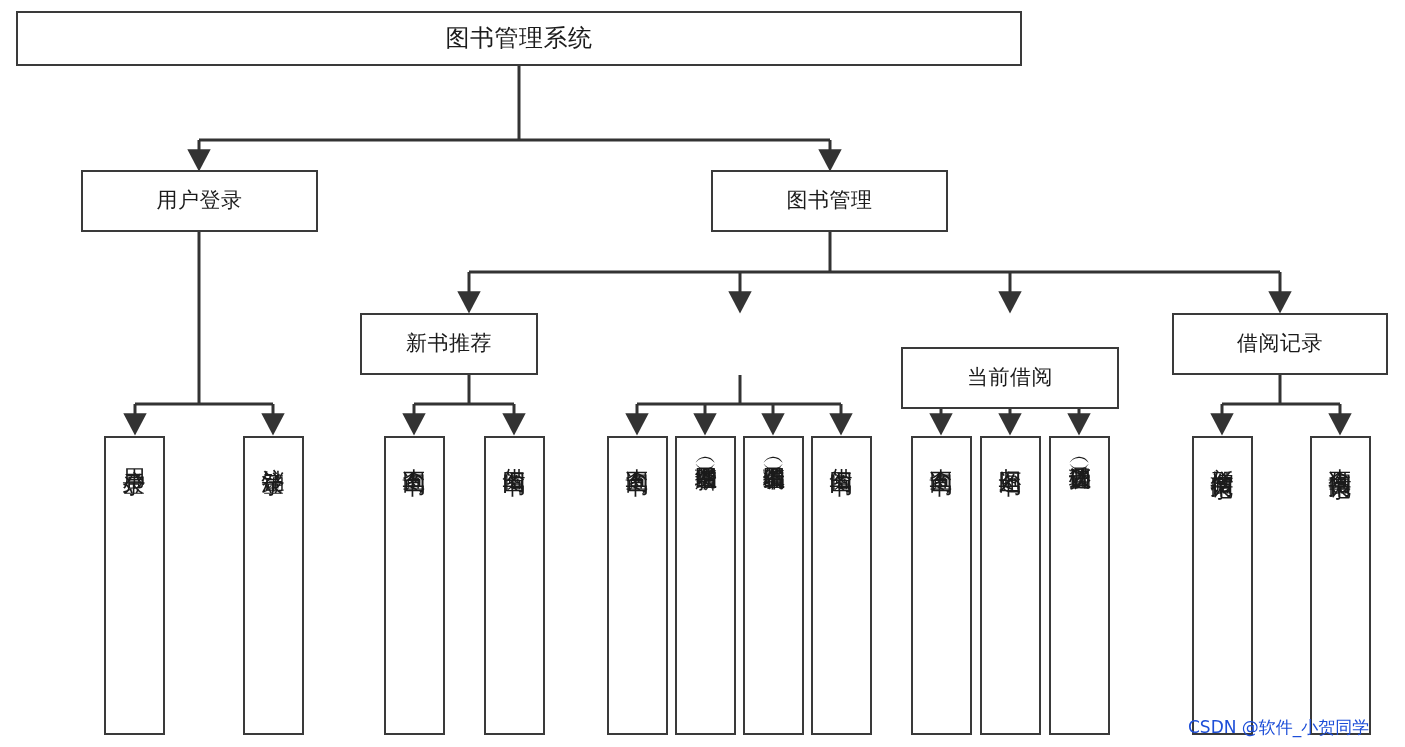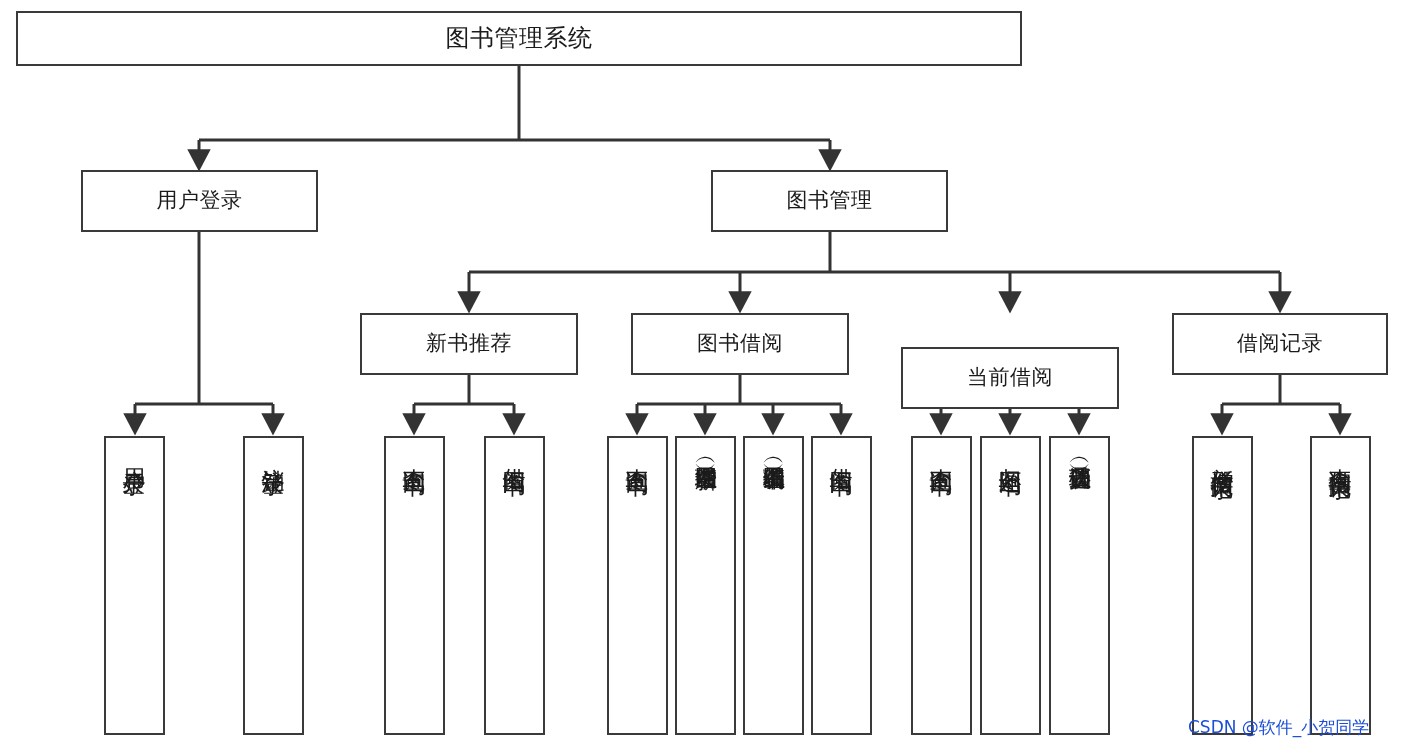--- a/index.html
+++ b/index.html
@@ -131,25 +131,22 @@
     <span class="label">图书管理系统</span>
   </div>
 
   <div class="node horiz" style="left:81px; top:170px; width:237px; height:62px;">
     <span class="label">用户登录</span>
   </div>
   <div class="node horiz" style="left:711px; top:170px; width:237px; height:62px;">
     <span class="label">图书管理</span>
   </div>
 
-  <div class="node horiz" style="left:360px; top:313px; width:218px; height:62px;font-family:Liberation Serif, serif;">
+  <div class="node horiz" style="left:360px; top:313px; width:178px; height:62px;font-family:Liberation Serif, serif;">
     <span class="label">新书推荐</span>
-  </div>
-  <div class="node horiz" style="left:631px; top:313px; width:218px; height:62px;">
-    <span class="label">图书借阅</span>
   </div>
   <div class="node horiz" style="left:901px; top:313px; width:218px; height:62px;margin-top:34px;">
     <span class="label">当前借阅</span>
   </div>
   <div class="node horiz" style="left:1172px; top:313px; width:216px; height:62px;">
     <span class="label">借阅记录</span>
   </div>
 
   <div class="node vert" style="left:104px; top:436px; width:61px; height:299px;">
     <span class="label">用户登录</span>

